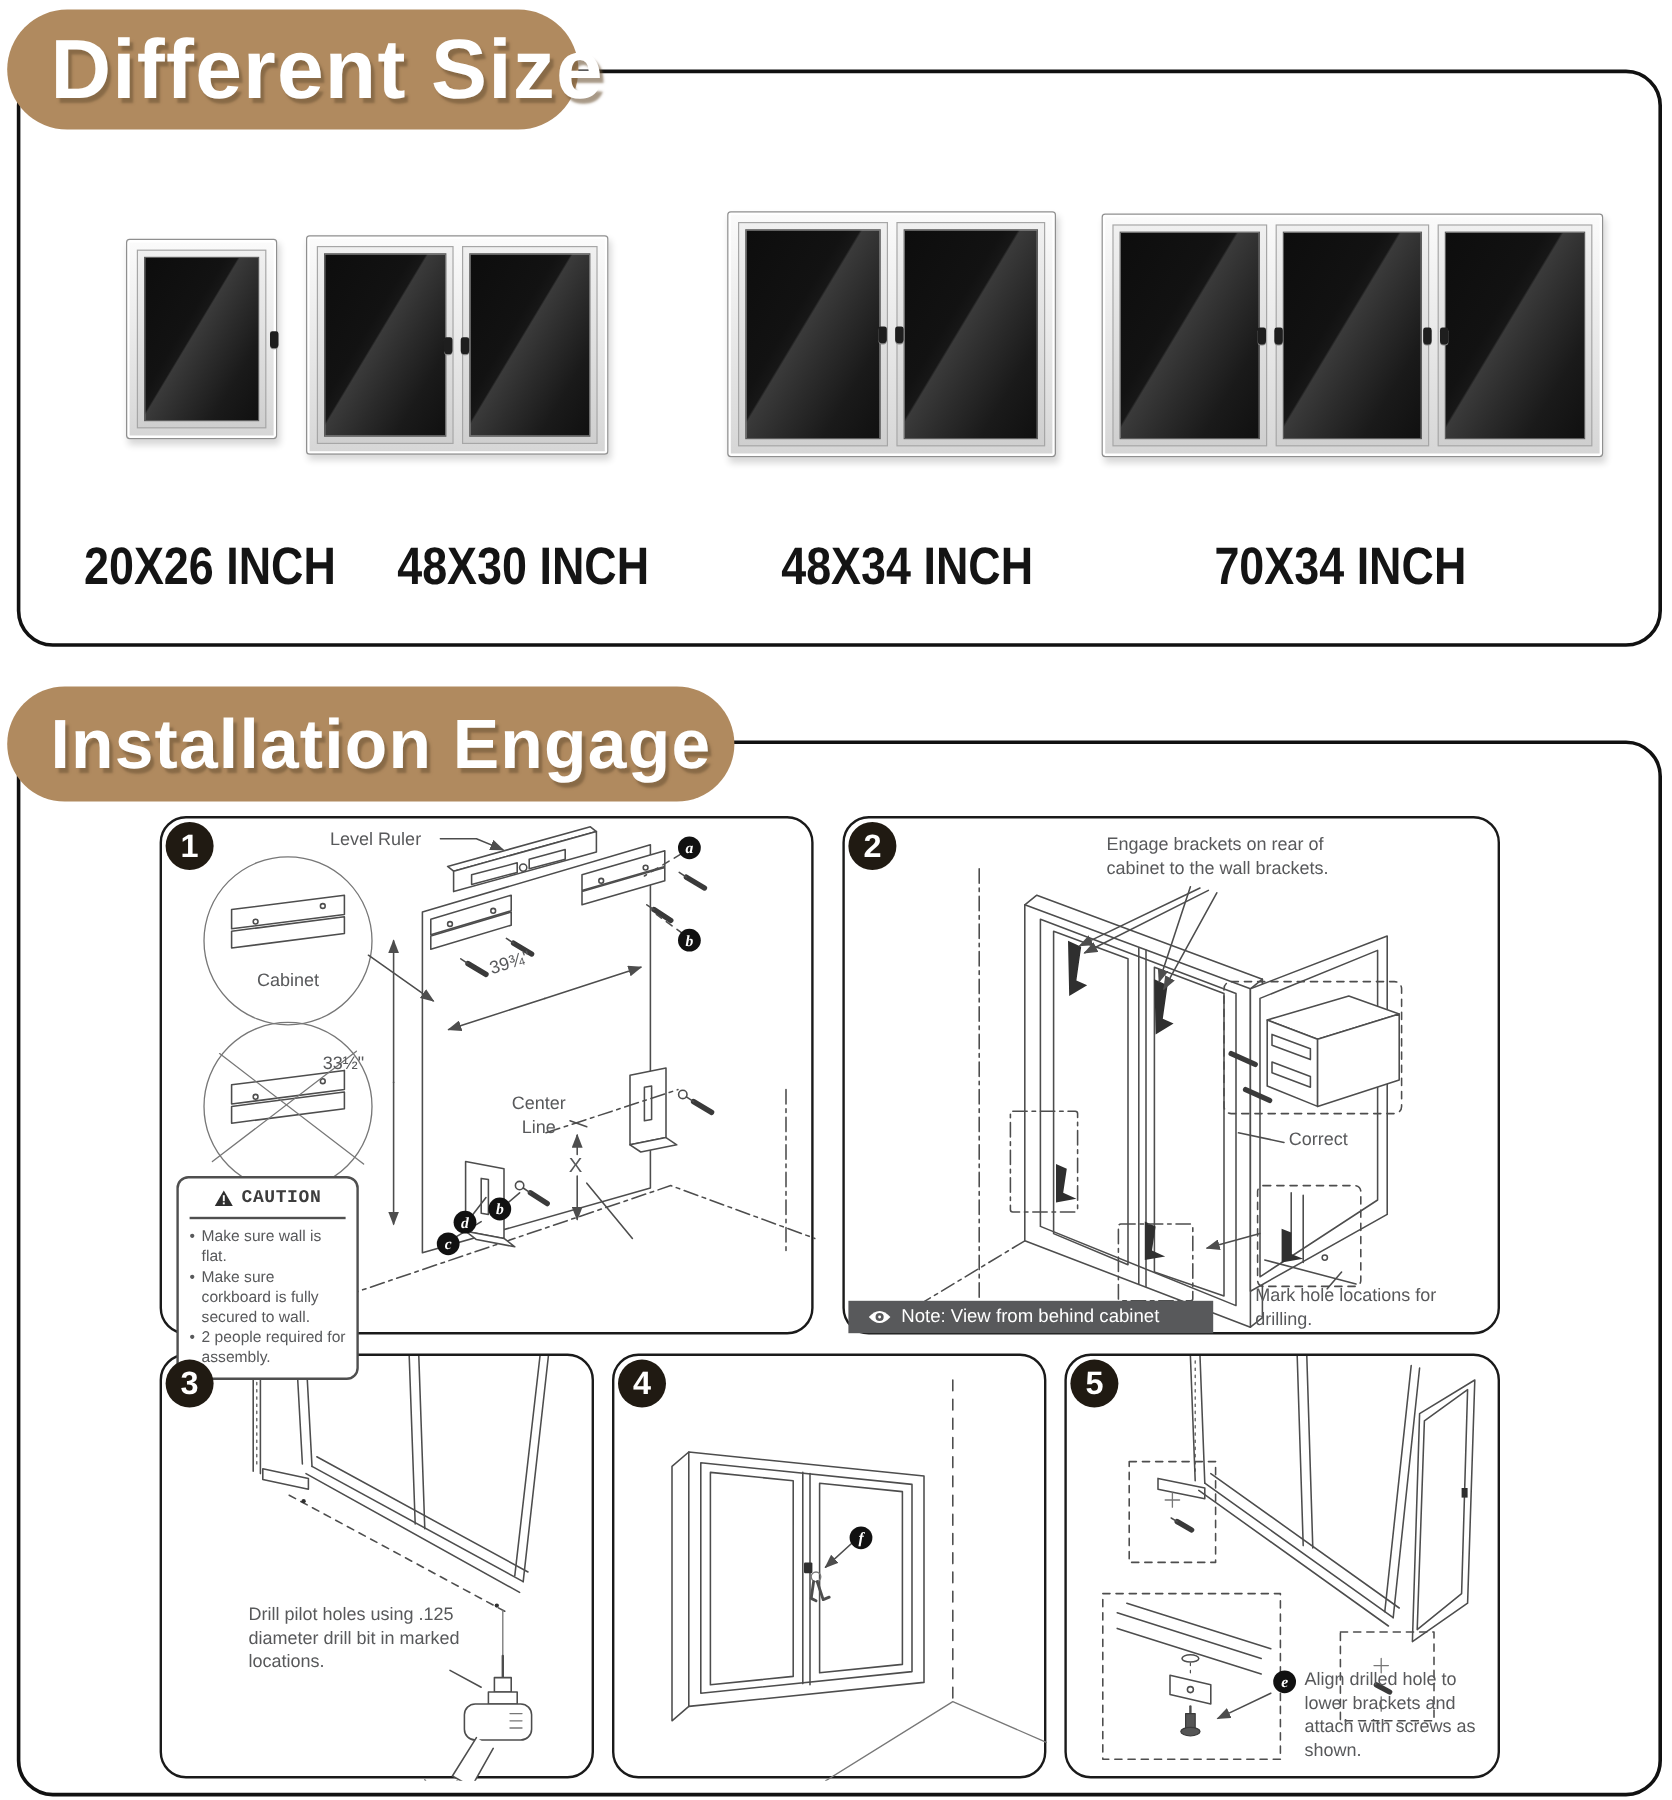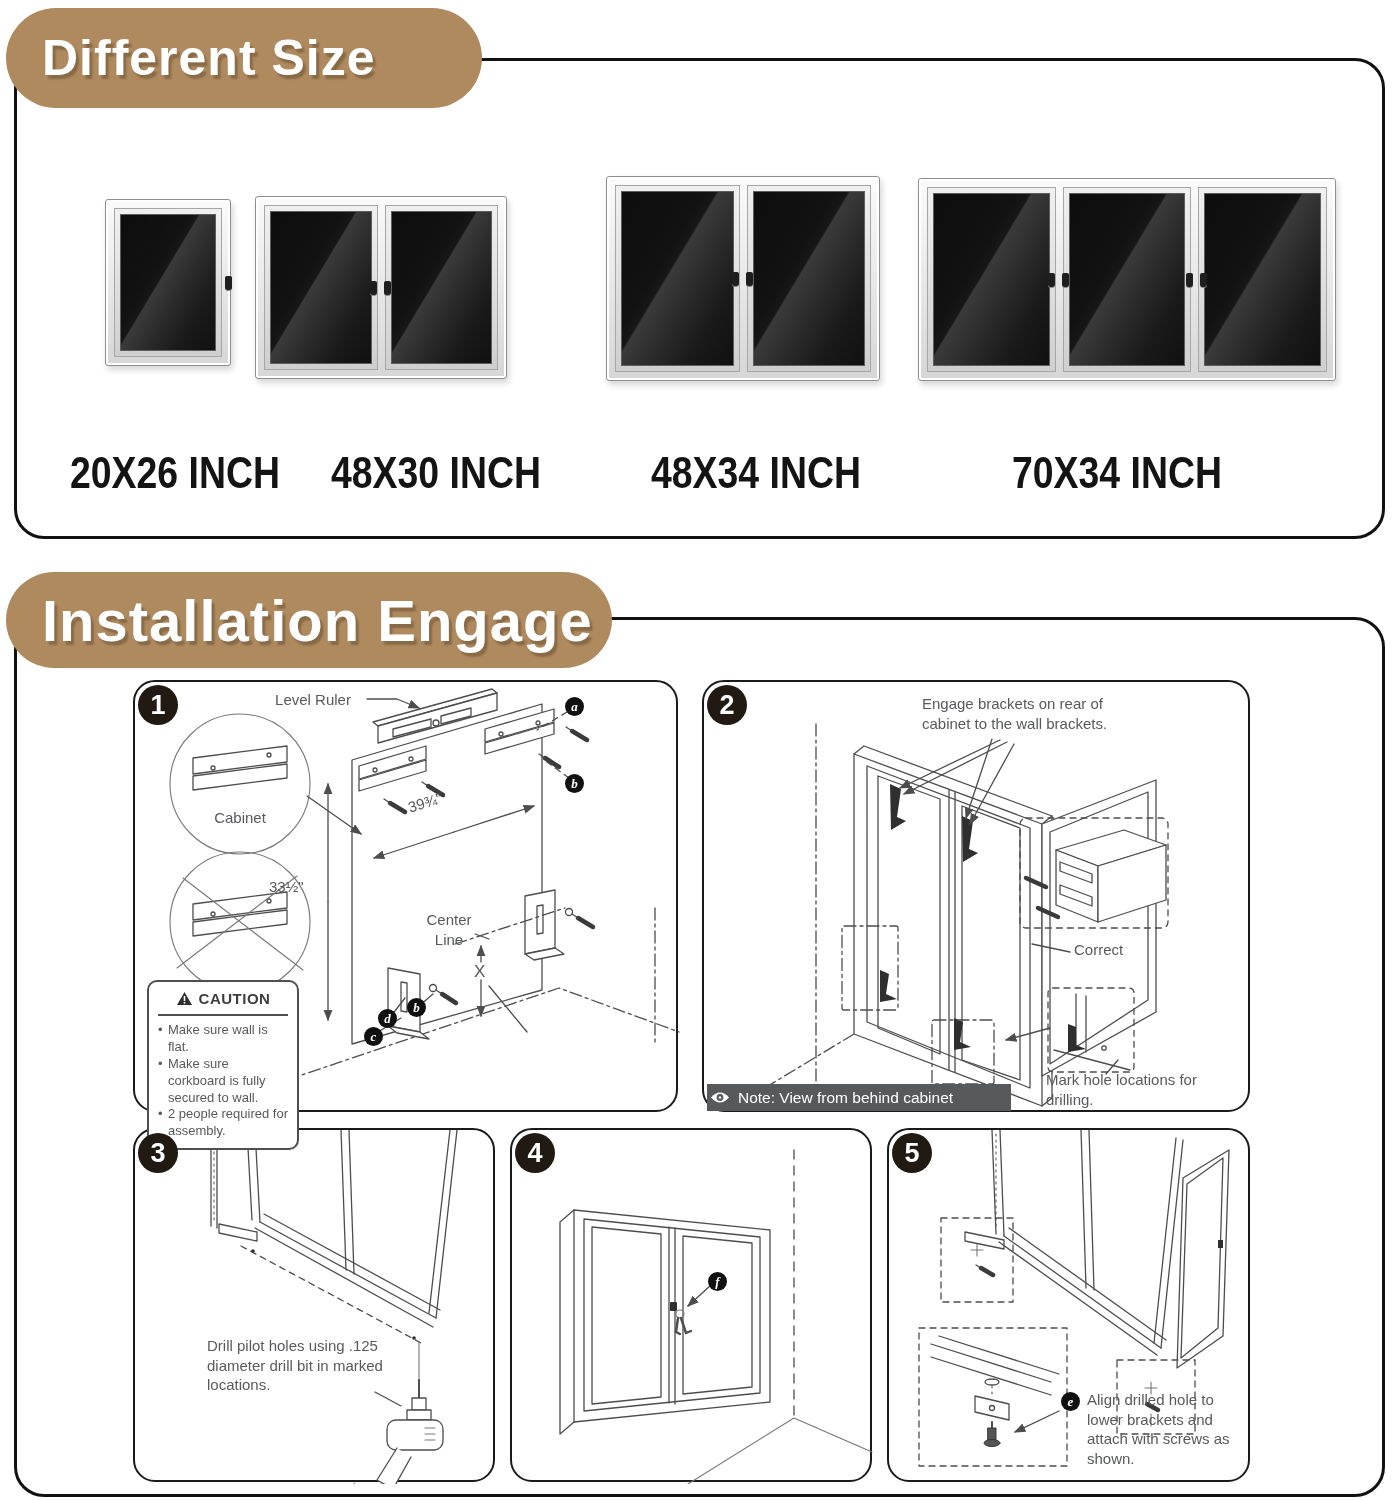--- a/index.html
+++ b/index.html
@@ -39,27 +39,27 @@
   .marker{position:absolute;width:19px;height:19px;border-radius:50%;background:#111;
         color:#fff;font-size:13px;font-weight:bold;font-style:italic;
         font-family:"Liberation Serif",serif;display:flex;align-items:center;
         justify-content:center;z-index:4;}
   .t{position:absolute;color:#58595b;font-size:15px;line-height:1.3;z-index:3;}
   .dim{position:absolute;color:#58595b;font-size:15px;z-index:3;white-space:nowrap;}
 
   .caution-box{position:absolute;border:2px solid #4f4f4f;border-radius:10px;
         padding:8px 9px;box-sizing:border-box;background:#fff;z-index:4;}
   .caution-title{display:flex;align-items:center;justify-content:center;gap:6px;
-        font-weight:bold;color:#3d3d3d;font-size:15px;letter-spacing:.5px;}
+        font-weight:bold;color:#3d3d3d;font-size:15px;letter-spacing:.5px;font-family:Liberation Mono, monospace;}
   .caution-divider{border-top:2px solid #4f4f4f;margin:7px 0 6px 0;}
   .caution-item{font-size:13px;color:#58595b;line-height:1.3;padding-left:10px;position:relative;}
   .caution-item::before{content:"•";position:absolute;left:0;top:0;}
 
   .note-bar{position:absolute;background:#58595b;color:#fff;font-size:15.5px;
-        display:flex;align-items:center;gap:8px;padding:0 3px;box-sizing:border-box;z-index:4;}
+        display:flex;align-items:center;gap:8px;padding:0 16px;box-sizing:border-box;z-index:4;}
 
   
   svg.art{position:absolute;left:0;top:0;z-index:1;}
   .art path,.art rect,.art circle,.art ellipse,.art line{fill:none;stroke:#4d4d4d;
         stroke-width:1.3;stroke-linecap:round;stroke-linejoin:round;}
   .art .wf{fill:#fff;}
   .art .dk{fill:#2f2f2f;stroke:none;}
   .art .dkl{fill:#555;stroke:#3a3a3a;stroke-width:1;}
   .art .scr{stroke-width:4.5;stroke:#3a3a3a;}
   .art .thin{stroke-width:1.1;stroke:#777;}
@@ -70,21 +70,21 @@
   .art .mk{fill:#4d4d4d;stroke:none;}
 </style>
 </head>
 <body>
 
 <div class="page">
 
   <div class="outer-box" style="left:14px;top:58px;width:1365px;height:475px"></div>
 
   <div class="title-badge" style="left:6px;top:8px;width:440px;height:100px">
-    <span style="font-size:50px">Different Size</span>
+    <span style="font-size:70px">Different Size</span>
   </div>
 
   <div class="board" style="left:105px;top:199px;width:126px;height:167px">
     <div class="door">
         <div class="door-core"></div>
       </div>
     <div class="lock" style="right:-2px"></div>
   </div>
 
   <div class="board" style="left:255px;top:196px;width:252px;height:183px">

